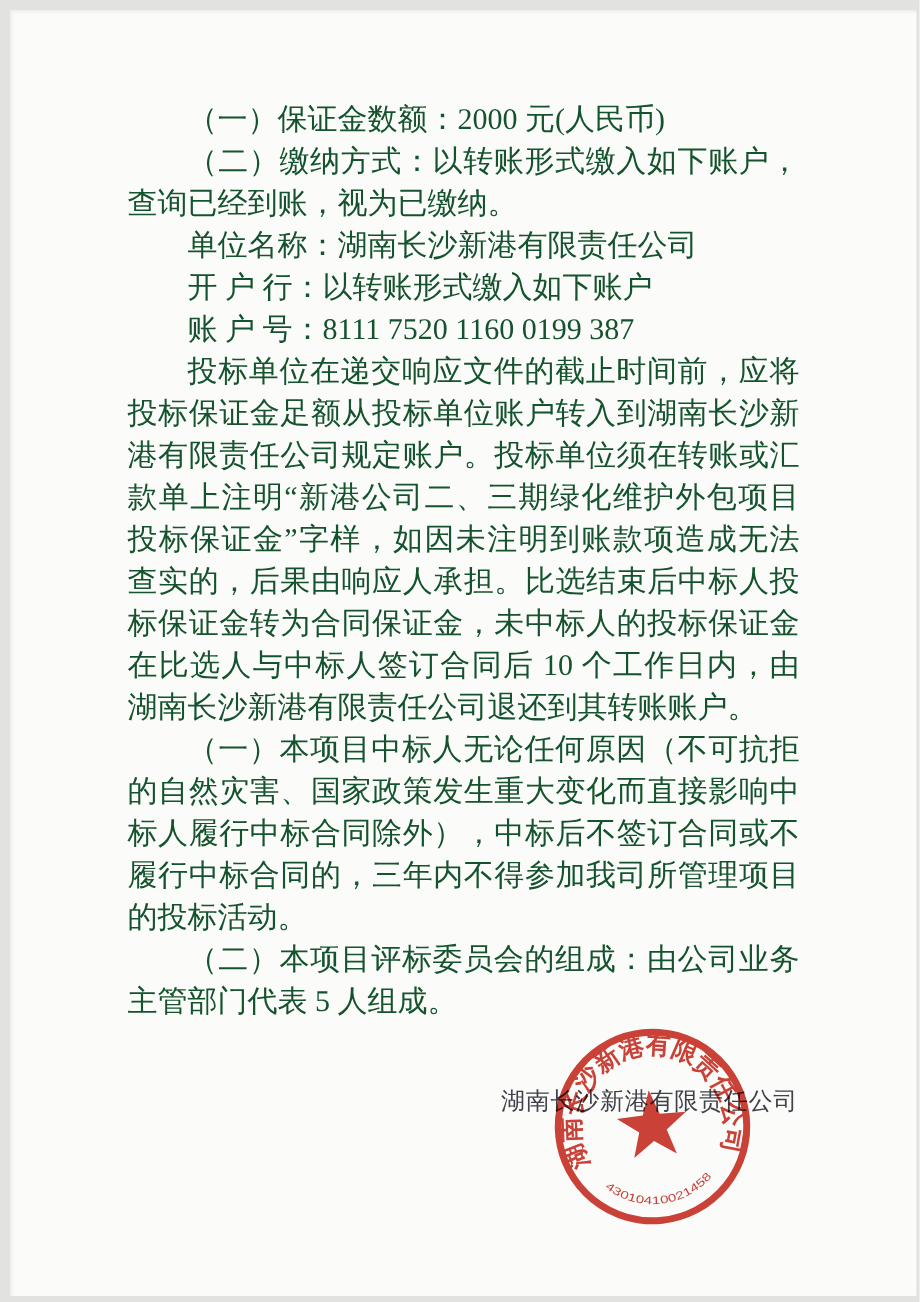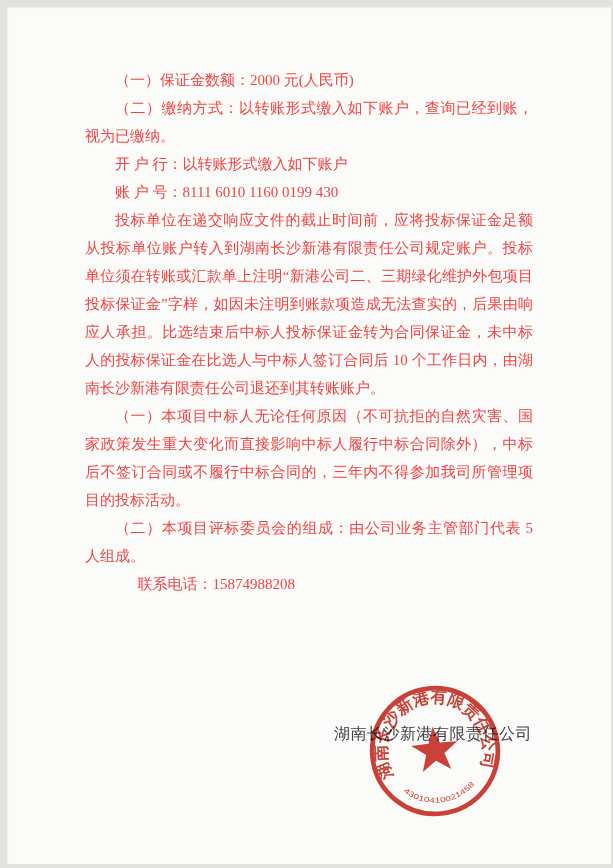--- a/index.html
+++ b/index.html
@@ -13,22 +13,22 @@
     position:absolute;
     left:7px;top:7px;right:2px;bottom:4px;
     background:#fbfbf9;
     box-shadow:inset 1px 1px 2px rgba(0,0,0,0.06);
   }
   .content{
     position:absolute;
     left:78px;           
     top:59px;            
     width:448px;
-    color:#ef4444;
-    font-size:15px;
+    color:#14532d;
+    font-size:20px;
     line-height:28px;
   }
   .content p{
     margin:0;
     text-align:justify;
     text-align-last:left;
   }
   .content p.nojust{text-align:left;}
   .indent{text-indent:2em;}
   .indent-deep{text-indent:3.5em;}
@@ -49,26 +49,26 @@
   }
 </style>
 </head>
 <body>
 
 <div class="page">
 
   <div class="content">
     <p class="indent nojust">（一）保证金数额：2000 元(人民币)</p>
     <p class="indent">（二）缴纳方式：以转账形式缴入如下账户，查询已经到账，视为已缴纳。</p>
+    <p class="indent nojust">单位名称：湖南长沙新港有限责任公司</p>
     <p class="indent nojust">开 户 行：以转账形式缴入如下账户</p>
-    <p class="indent nojust">账 户 号：8111 6010 1160 0199 430</p>
+    <p class="indent nojust">账 户 号：8111 7520 1160 0199 387</p>
     <p class="indent">投标单位在递交响应文件的截止时间前，应将投标保证金足额从投标单位账户转入到湖南长沙新港有限责任公司规定账户。投标单位须在转账或汇款单上注明“新港公司二、三期绿化维护外包项目投标保证金”字样，如因未注明到账款项造成无法查实的，后果由响应人承担。比选结束后中标人投标保证金转为合同保证金，未中标人的投标保证金在比选人与中标人签订合同后 10 个工作日内，由湖南长沙新港有限责任公司退还到其转账账户。</p>
     <p class="indent">（一）本项目中标人无论任何原因（不可抗拒的自然灾害、国家政策发生重大变化而直接影响中标人履行中标合同除外），中标后不签订合同或不履行中标合同的，三年内不得参加我司所管理项目的投标活动。</p>
     <p class="indent">（二）本项目评标委员会的组成：由公司业务主管部门代表 5 人组成。</p>
-    <p class="indent-deep nojust">联系电话：15874988208</p>
   </div>
 
   <div class="signature sig-company">湖南长沙新港有限责任公司</div>
 
   <svg class="seal" viewBox="0 0 150 150" aria-hidden="true">
     <defs>
       <path id="ringTextPath" d="M 31.5,95.3 A 48,48 0 1 1 118.5,95.3" fill="none"></path>
       <path id="serialPath" d="M 33.2,104.3 A 51,51 0 0 0 116.8,104.3" fill="none"></path>
     </defs>
     <circle cx="75" cy="75" r="62" fill="none" stroke="#c5281c" stroke-width="4.6"></circle>

